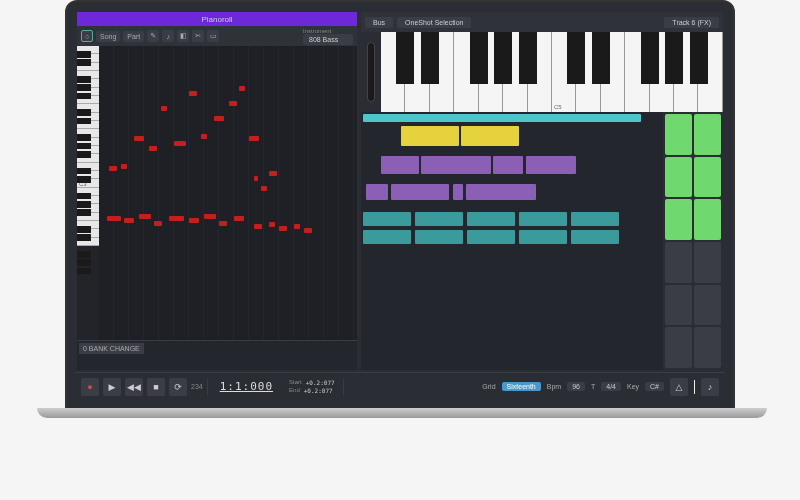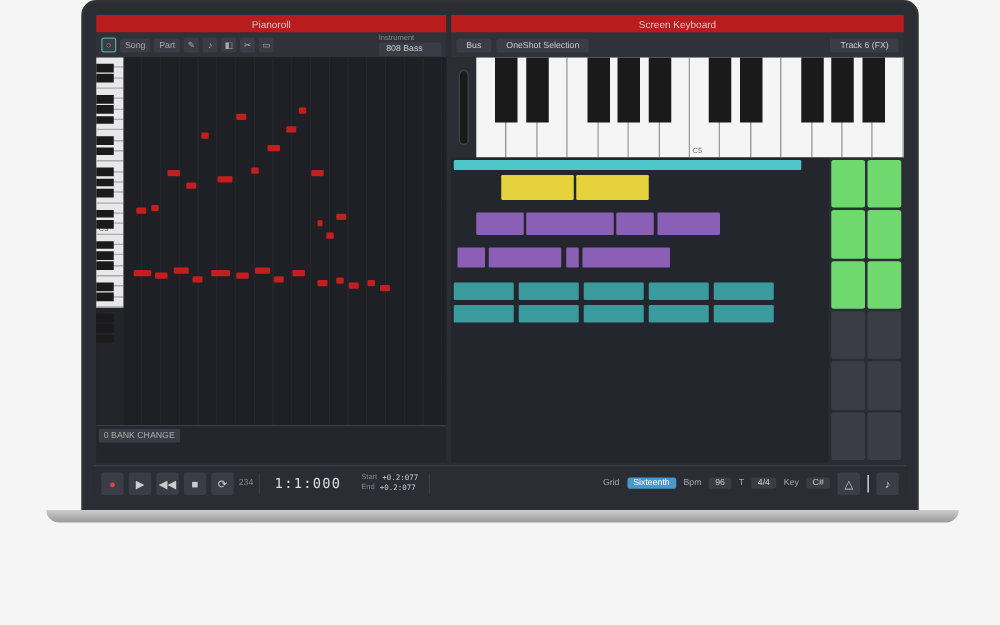--- a/index.html
+++ b/index.html
@@ -5,21 +5,21 @@
 * { margin: 0; padding: 0; box-sizing: border-box; font-family: -apple-system, Helvetica, Arial, sans-serif; }
 body { background: #f5f5f5; width: 800px; height: 500px; overflow: hidden; }
 .outer { display: flex; flex-direction: column; align-items: center; }
 .heading { font-size: 24px; font-weight: 400; color: #000; margin-top: 30px; margin-bottom: 20px; letter-spacing: 0.5px; }
 .laptop { width: 670px; height: 410px; background: #2a2d34; border: 2px solid #333; border-radius: 12px 12px 0 0; padding: 8px; position: relative; }
 .laptop::after { content: ""; position: absolute; bottom: -10px; left: -30px; width: 730px; height: 10px; background: linear-gradient(#cdcdcd, #9a9a9a); border-radius: 0 0 14px 14px; }
 .screen { width: 100%; height: 100%; background: #2a2d34; display: flex; flex-direction: column; font-size: 8px; color: #aaa; border-radius: 6px; overflow: hidden; }
 .panels { flex: 1; display: flex; gap: 4px; padding: 2px; }
 .panel-left { width: 280px; display: flex; flex-direction: column; }
 .panel-right { flex: 1; display: flex; flex-direction: column; }
-.panel-title { background: #b91c1c; height: 14px; display: flex; align-items: center; justify-content: center; color: #ccc; font-size: 8px; }
+.panel-title { background: #6d28d9; height: 14px; display: flex; align-items: center; justify-content: center; color: #ccc; font-size: 8px; }
 .toolbar { background: #2f3239; height: 20px; display: flex; align-items: center; padding: 0 4px; gap: 3px; }
 .tool-btn { width: 12px; height: 12px; background: #3a3d45; border-radius: 2px; display: flex; align-items: center; justify-content: center; font-size: 7px; color: #aaa; cursor: pointer; }
 .tool-label { font-size: 7px; padding: 2px 4px; background: #3a3d45; border-radius: 2px; }
 .instrument-box { background: #3a3d45; border-radius: 2px; padding: 2px 6px; font-size: 7px; color: #ccc; min-width: 50px; }
 .pianoroll { flex: 1; display: flex; background: #1e2026; position: relative; }
 .keys-col { width: 22px; background: #22242a; position: relative; }
 .white-key { position: absolute; left: 0; width: 22px; background: #e8e8e8; border-bottom: 1px solid #aaa; }
 .black-key { position: absolute; left: 0; width: 14px; background: #1a1a1a; z-index: 2; }
 .note-area { flex: 1; position: relative; background: repeating-linear-gradient(to right, #1e2026, #1e2026 14px, #24262d 14px, #24262d 15px), repeating-linear-gradient(to bottom, #1e2026, #1e2026 8px, #22242a 8px, #22242a 9px); }
 .midi-note { position: absolute; background: #c41e1e; height: 5px; border-radius: 1px; }
@@ -37,21 +37,21 @@
 .clip-yellow { background: #e6d23c; }
 .clip-purple { background: #8a5fb5; }
 .clip-teal { background: #3b9b9c; }
 .side-pads { width: 60px; background: #2a2d34; display: grid; grid-template-columns: 1fr 1fr; grid-template-rows: repeat(6,1fr); gap: 2px; padding: 2px; }
 .pad { border-radius: 2px; }
 .pad-green { background: #6fd970; }
 .pad-dark { background: #3a3d45; }
 .transport { height: 28px; background: #2a2d34; border-top: 1px solid #3a3d45; display: flex; align-items: center; padding: 0 6px; gap: 4px; }
 .trans-btn { width: 18px; height: 18px; background: #3a3d45; border-radius: 2px; display: flex; align-items: center; justify-content: center; color: #ccc; cursor: pointer; font-size: 9px; }
 .rec-btn { color: #d94545; }
-.position-disp { font-family: monospace; font-size: 11px; color: #ddd; padding: 0 8px; letter-spacing: 1px; }
+.position-disp { font-family: monospace; font-size: 11px; color: #ddd; padding: 0 8px; letter-spacing: 1px; text-decoration: underline; }
 .time-block { display: flex; flex-direction: column; font-size: 6px; line-height: 1.2; padding: 0 4px; }
 .time-block .row { display: flex; gap: 4px; }
 .time-block .lab { color: #888; }
 .time-block .val { color: #ccc; font-family: monospace; }
 .trans-right { margin-left: auto; display: flex; align-items: center; gap: 6px; font-size: 7px; }
 .selector { background: #3a3d45; border-radius: 2px; padding: 1px 5px; color: #ccc; }
 .selector.active { background: #4a97c9; color: #fff; }
 .divider { width: 1px; height: 16px; background: #3a3d45; }
 .modwheel { width: 20px; height: 80px; background: #2a2d34; display: flex; align-items: center; justify-content: center; flex-direction: column; gap: 2px; }
 .wheel { width: 8px; height: 60px; background: #1a1a1a; border-radius: 4px; border: 1px solid #444; }
@@ -161,21 +161,20 @@
                 <div class="midi-note" style="left: 195px; top: 178px; width: 6px;"></div>
                 <div class="midi-note" style="left: 205px; top: 182px; width: 8px;"></div>
               </div>
           </div>
           <div class="bottom-lane">
             <span class="lane-label">0 BANK CHANGE</span>
           </div>
         </div>
 
         <div class="panel-right">
-          <div class="panel-title">Screen Keyboard</div>
           <div class="kbd-row">
             <span class="kbd-toolbtn">Bus</span>
             <span class="kbd-toolbtn">OneShot Selection</span>
             <div style="flex:1"></div>
             <span class="kbd-toolbtn">Track 6 (FX)</span>
           </div>
           <div style="display:flex">
             <div class="modwheel">
               <div class="wheel"></div>
             </div>

